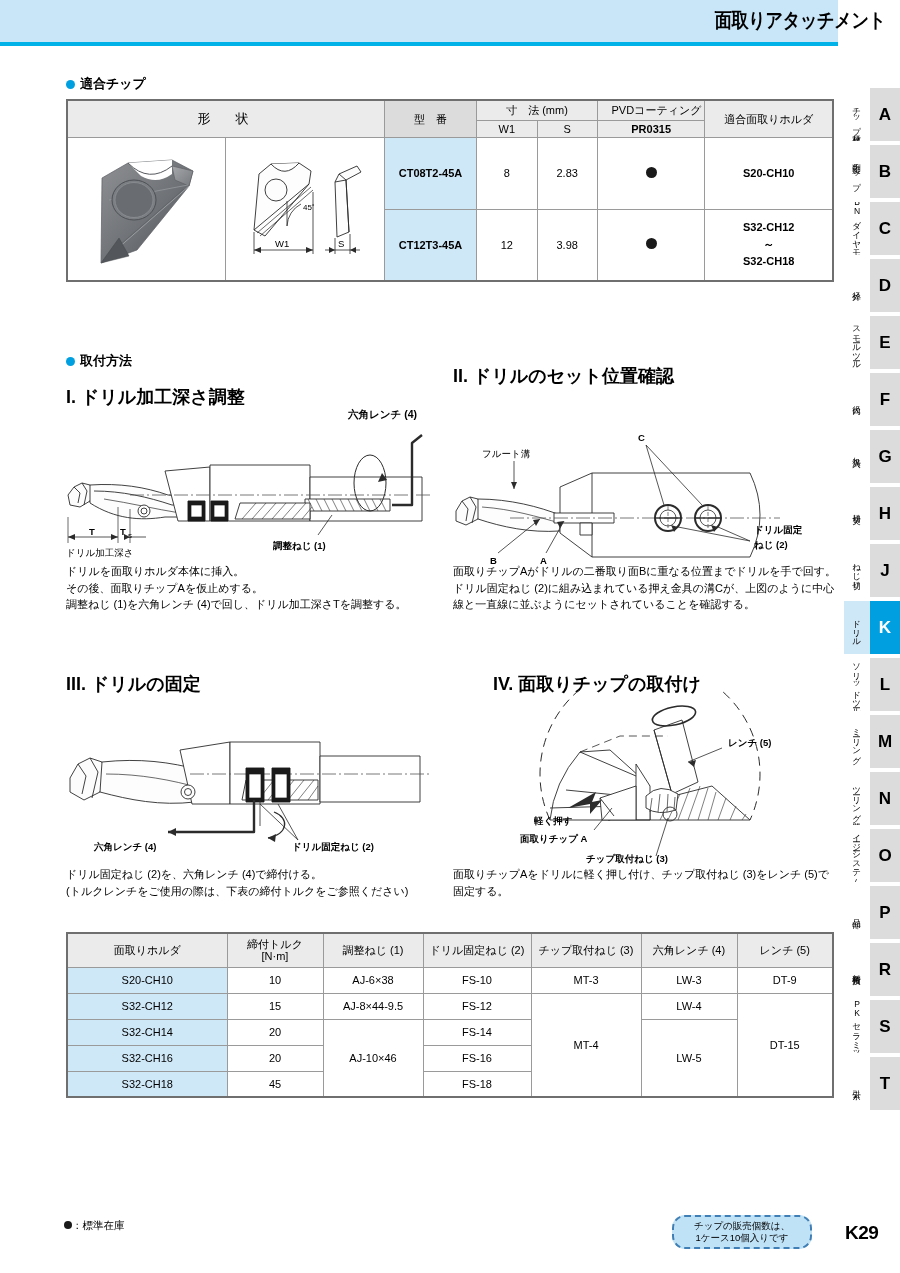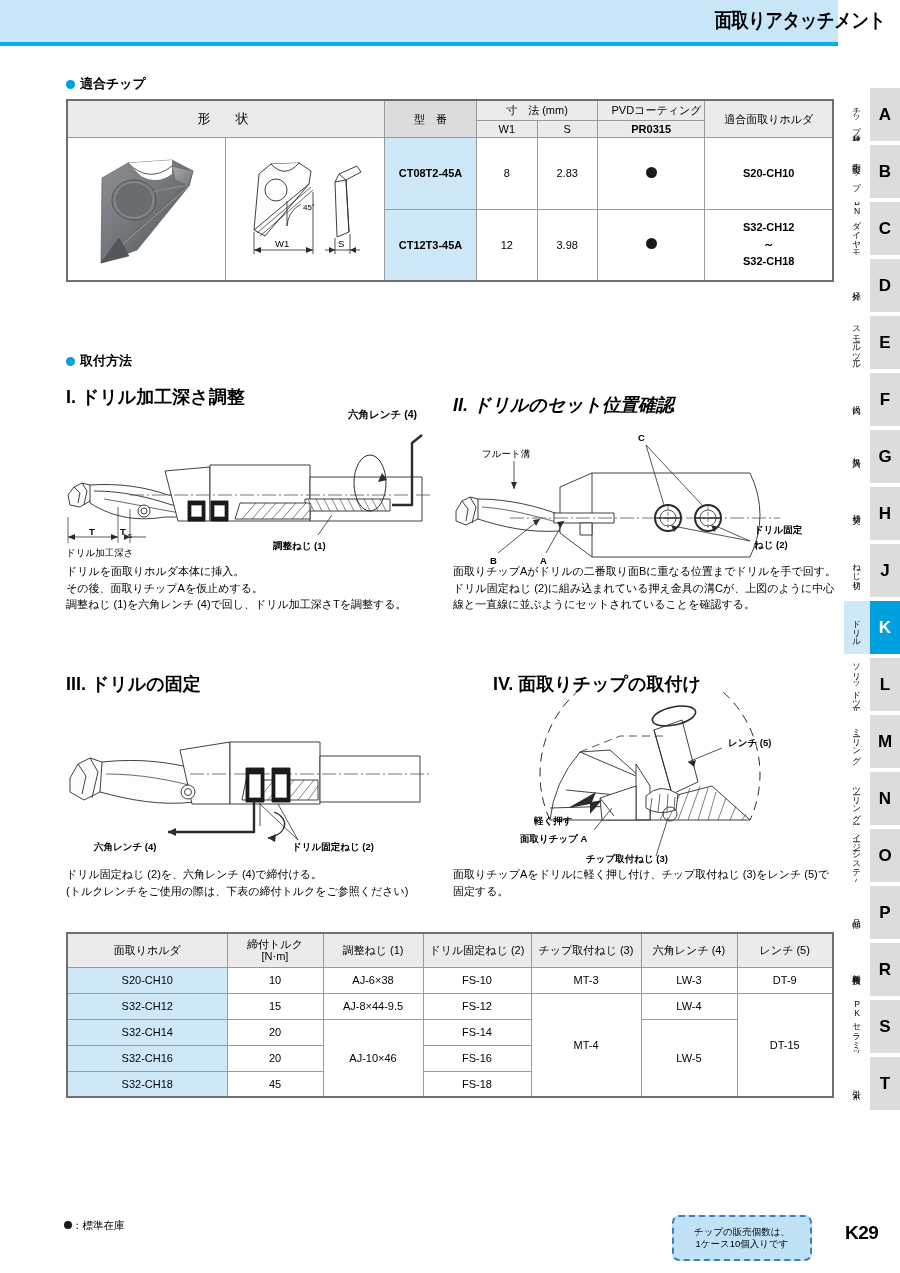--- a/index.html
+++ b/index.html
@@ -110,24 +110,24 @@
   }
 
   
   .footnote {
     position: absolute; left: 64px; top: 1219px;
     font-size: 10.5px; color: #000; white-space: nowrap;
   }
   .footnote .dot-mark { width: 8px; height: 8px; vertical-align: 0px; }
   .note-box {
     position: absolute; left: 672px; top: 1215px;
-    width: 140px; height: 46px;
+    width: 140px; height: 34px;
     background: #bfe2f7;
     border: 2px dashed #3f7fb5;
-    border-radius: 7px;
+    border-radius: 13px;
     display: flex; flex-direction: column;
     align-items: center; justify-content: center;
     line-height: 1.3;
   }
   .note-box span { font-size: 9.5px; color: #000; white-space: nowrap; }
   .page-no {
     position: absolute; left: 845px; top: 1222px;
     font-size: 19px; font-weight: bold; color: #000;
     letter-spacing: -0.5px;
   }
@@ -351,21 +351,21 @@
     <text class="lbl" x="6" y="131">ドリル加工深さ</text>
     <text class="lbl-b" x="213" y="124">調整ねじ (1)</text>
     <text class="lbl-b" x="278" y="-2" style="font-size:0">x</text>
   </svg>
 </div>
 <div class="step-title" style="left:348px; top:408px; font-size:10.5px; font-weight:bold;">六角レンチ (4)</div>
 <div class="step-body" style="left:66px; top:563px; width:390px;">ドリルを面取りホルダ本体に挿入。
 その後、面取りチップAを仮止めする。
 調整ねじ (1)を六角レンチ (4)で回し、ドリル加工深さTを調整する。</div>
 
-<div class="step-title" style="left:453px; top:393px;font-style:italic;">II. ドリルのセット位置確認</div>
+<div class="step-title" style="left:453px; top:364px;">II. ドリルのセット位置確認</div>
 <div class="fig" style="left:450px; top:415px;">
   <svg width="390" height="150" viewBox="0 0 390 150">
     <g stroke="#2b2b2b" fill="none" stroke-width="0.9" stroke-linejoin="round">
 
       <path d="M6,96 L12,86 L20,82 L28,84 L32,92 L28,104 L16,110 L6,106 Z" fill="#fcfcfc"></path>
       <path d="M12,86 L18,94 L16,106"></path>
       <path d="M20,82 L26,92 L22,108"></path>
 
       <path d="M28,84 C60,84 90,92 110,100 L110,116 C80,118 52,112 28,104 Z" fill="#fdfdfd"></path>
       <path d="M32,92 C62,94 88,102 110,108" stroke-width="0.7"></path>

